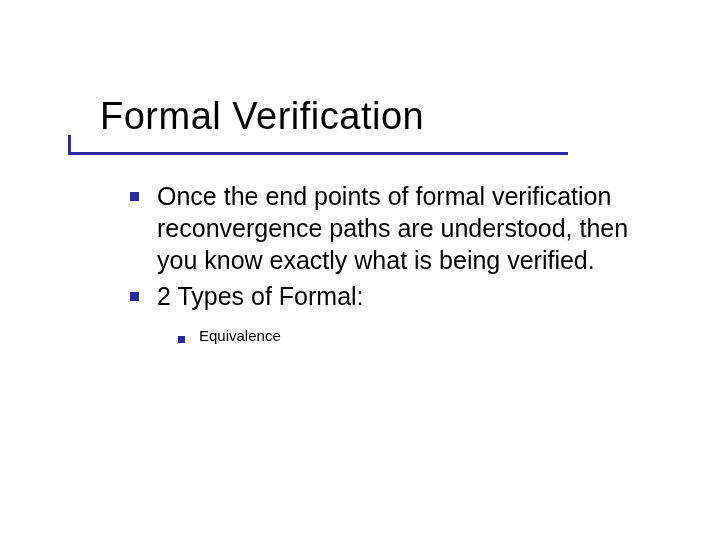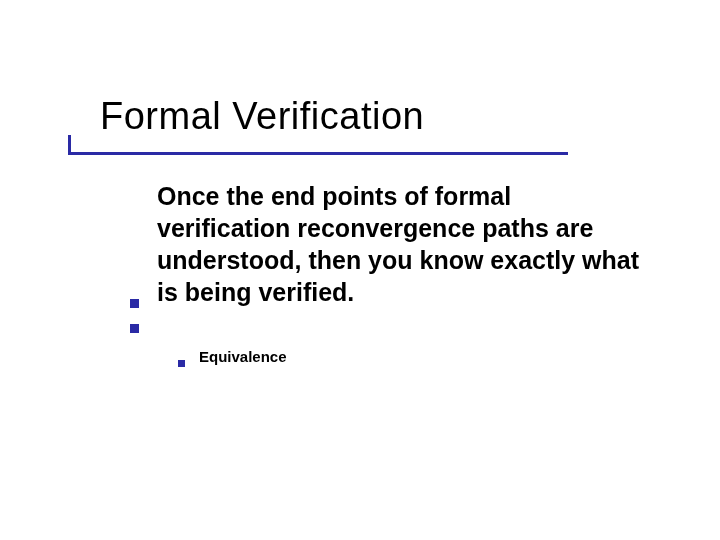--- a/index.html
+++ b/index.html
@@ -44,23 +44,22 @@
     background: #2a2aa5;
   }
   .body {
     position: absolute;
     left: 130px;
     top: 180px;
     width: 520px;
   }
   .bullet-row {
     display: flex;
-    align-items: flex-end;
+    align-items: flex-start;
     margin-bottom: 4px;
-    font-weight: bold;
   }
   .bullet-l1 {
     width: 9px;
     height: 9px;
     background: #2a2aa5;
     flex: 0 0 auto;
     margin-top: 12px;
     margin-right: 18px;
   }
   .text-l1 {
@@ -95,20 +94,21 @@
 
   <div class="body">
 
     <div class="bullet-row">
       <div class="bullet-l1"></div>
       <div class="text-l1">Once the end points of formal verification reconvergence paths are understood, then you know exactly what is being verified.</div>
     </div>
 
     <div class="bullet-row">
       <div class="bullet-l1"></div>
+      <div class="text-l1">2 Types of Formal:</div>
     </div>
 
     <div class="sub">
       <div class="bullet-row">
         <div class="bullet-l2"></div>
         <div class="text-l2">Equivalence</div>
       </div>
     </div>
 
   </div>

